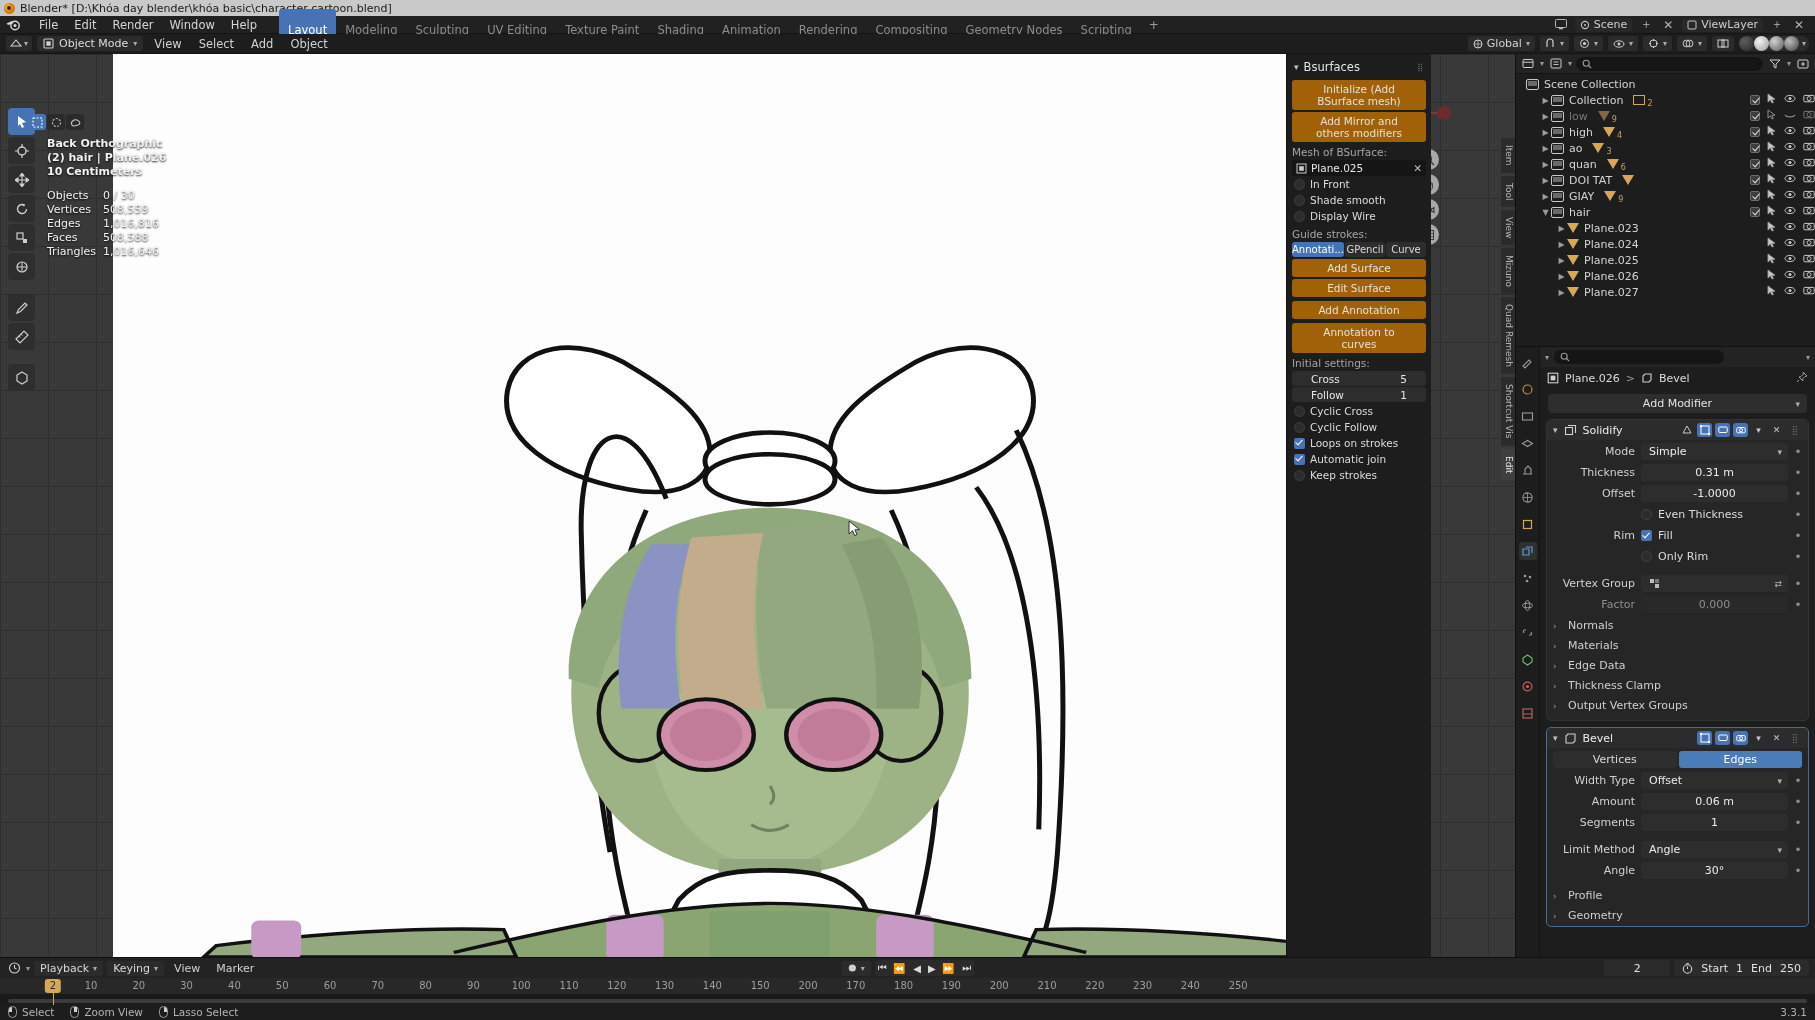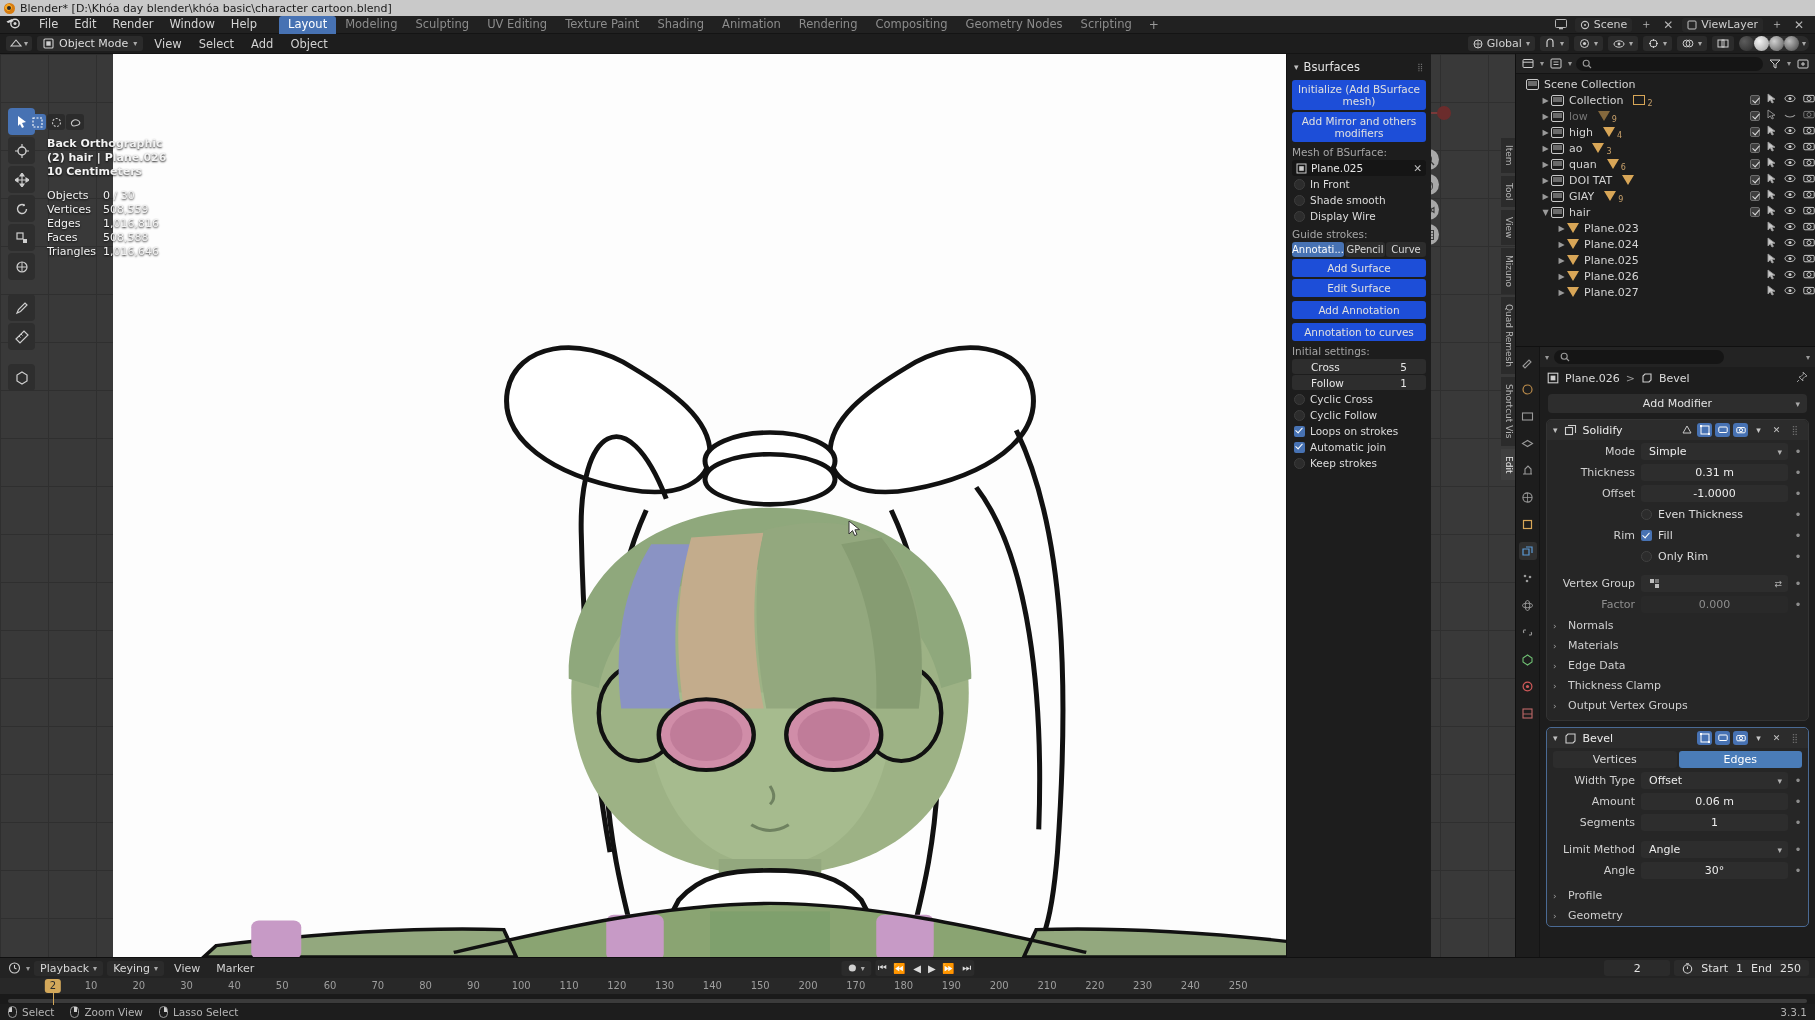--- a/index.html
+++ b/index.html
@@ -17,28 +17,28 @@
     height:16px; background:#c9c9c9; color:#1a1a1a; display:flex; align-items:center;
     font-size:11px; padding-left:4px; flex:0 0 16px;
   }
   .titlebar .tb-logo{ width:11px;height:11px;border-radius:50%;
      background:radial-gradient(circle at 40% 40%, #f5a623 0 35%, #d87c10 36% 100%);
      margin-right:5px; position:relative;}
   .titlebar .tb-logo::after{content:"";position:absolute;left:3px;top:3px;width:4px;height:4px;border-radius:50%;background:#2a2a2a;}
 
   
   .topbar{
-    height:18px; background:#212121; display:flex; gap:0;
+    height:18px; background:#212121; display:flex; align-items:center; gap:0;
     flex:0 0 18px; border-bottom:1px solid #141414; padding-left:6px;
   }
   .blender-icon{ width:15px;height:13px;display:inline-block;position:relative;margin-right:10px; }
   .blender-icon svg{display:block;}
   .menu-item{ padding:1px 8px; font-size:11.5px; color:#d6d6d6; white-space:nowrap; cursor:default;}
   .ws-tabs{ display:flex; align-items:center; margin-left:14px; height:18px;}
-  .ws-tab{ padding:2px 9px 3px; font-size:11.5px; color:#8c8c8c; white-space:nowrap;
+  .ws-tab{ padding:15px 9px 3px; font-size:11.5px; color:#8c8c8c; white-space:nowrap;
      border-radius:3px 3px 0 0; line-height:13px;}
   .ws-tab.active{ background:#4772b3; color:#fff; }
   .ws-add{ color:#9a9a9a; padding:0 8px; font-size:12px;}
   .topbar-right{ margin-left:auto; display:flex; align-items:center; gap:6px; padding-right:8px;}
   .scene-field{ display:flex; align-items:center; background:#282828; border-radius:3px;
      height:14px; padding:0 5px; font-size:11px; color:#cfcfcf; gap:4px;}
   .icon-btn{ width:16px;height:14px; display:flex;align-items:center;justify-content:center; color:#b6b6b6;}
 
   
   .viewheader{
@@ -95,21 +95,21 @@
   .gizmo{ position:absolute; right:62px; top:28px; width:62px;height:62px; z-index:8;}
   .nav-btns{ position:absolute; right:76px; top:95px; display:flex;flex-direction:column;gap:4px;z-index:8;}
   .nav-btn{ width:21px;height:21px;border-radius:50%;background:rgba(210,210,210,.72);
      display:flex;align-items:center;justify-content:center;color:#3a3a3a;font-size:11px;}
 
   
   .npanel{ position:absolute; right:84px; top:0; width:145px; bottom:0;
      background:#1d1d1d; border-left:1px solid #121212; z-index:9; padding:4px 5px; overflow:hidden;}
   .np-header{ display:flex;align-items:center;gap:5px;font-size:11.5px;color:#e3e3e3;
      padding:2px 2px 6px;}
-  .np-btn{ background:#1d4ed8;border-radius:3px;padding:3px 4px;margin-bottom:2px;
+  .np-btn{ background:#a16207;border-radius:3px;padding:3px 16px;margin-bottom:2px;
      text-align:center;font-size:10.5px;color:#e0e0e0;}
   .np-label{ font-size:10.5px;color:#a5a5a5;margin:4px 0 2px;}
   .np-field{ background:#151515;border-radius:3px;height:16px;display:flex;align-items:center;
      padding:0 4px;gap:4px;font-size:10.5px;color:#e6e6e6;}
   .np-field .x{ margin-left:auto;color:#bdbdbd;}
   .np-check{ display:flex;align-items:center;gap:5px;font-size:10.5px;color:#dcdcdc;padding:2px 0 2px 2px;}
   .radio{ width:11px;height:11px;border-radius:50%;background:#2c2c2c;border:1px solid #3d3d3d;flex:0 0 11px;}
   .cbx{ width:11px;height:11px;border-radius:2px;background:#4772b3;flex:0 0 11px;position:relative;}
   .cbx::after{content:"";position:absolute;left:3px;top:0px;width:3px;height:6px;
      border:solid #fff;border-width:0 1.6px 1.6px 0;transform:rotate(42deg);}

